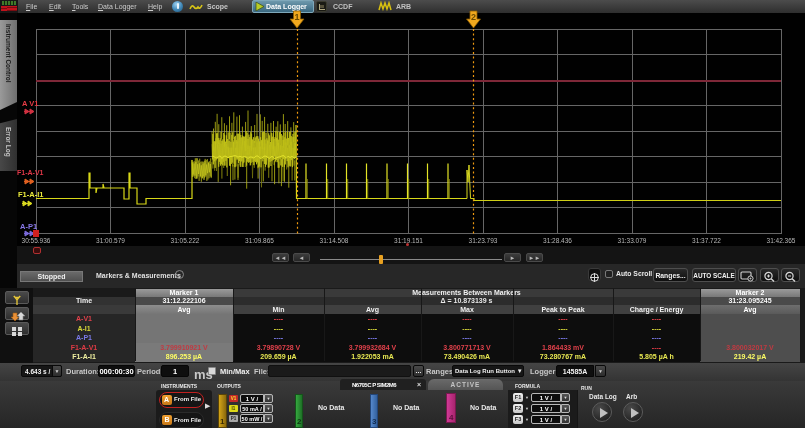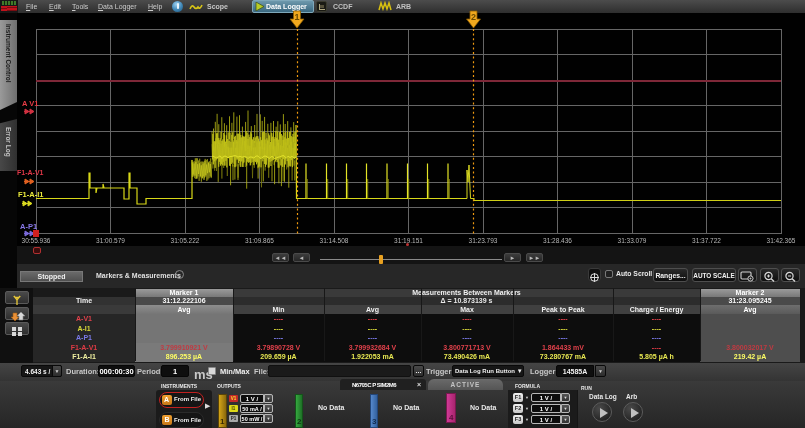--- a/index.html
+++ b/index.html
@@ -274,21 +274,21 @@
  <div class="tx" style="left:66px;top:4px;font-size:7.5px;font-weight:bold;color:#c8c8c8">Duration:</div>
  <div class="ab" style="left:98px;top:2px;width:37px;height:12px;background:#0e0e0e;border:1px solid #060606;border-radius:2px;color:#fff;font-size:7.5px;font-weight:bold;text-align:center;line-height:11px">000:00:30</div>
  <div class="tx" style="left:137px;top:4px;font-size:7.5px;font-weight:bold;color:#c8c8c8">Period:</div>
  <div class="ab" style="left:161px;top:2px;width:28px;height:12px;background:#0e0e0e;border:1px solid #060606;border-radius:2px;color:#fff;font-size:7.5px;font-weight:bold;text-align:center;line-height:11px">1</div>
  <div class="tx" style="left:194px;top:4px;font-size:13px;font-weight:bold;color:#c8c8c8">ms</div>
  <div class="ab" style="left:208px;top:3.5px;width:8px;height:8px;background:#d8d8d8;border:1px solid #888;border-radius:1px"></div>
  <div class="tx" style="left:220px;top:4px;font-size:7.5px;font-weight:bold;color:#f0f0f0">Min/Max</div>
  <div class="tx" style="left:254px;top:4px;font-size:7.5px;font-weight:bold;color:#c8c8c8">File:</div>
  <div class="ab" style="left:268px;top:2px;width:143px;height:12px;background:#1a1a1a;border:1px solid #101010;border-radius:2px"></div>
  <div class="ab" style="left:413px;top:2px;width:11px;height:12px;background:linear-gradient(#4a4a4a,#2c2c2c);border:1px solid #090909;border-radius:2px;color:#eee;font-size:7px;font-weight:bold;text-align:center;line-height:9px">...</div>
- <div class="tx" style="left:426px;top:4px;font-size:7.5px;font-weight:bold;color:#c8c8c8">Trigger</div>
+ <div class="tx" style="left:426px;top:4px;font-size:7.5px;font-weight:bold;color:#c8c8c8">Ranges</div>
  <div class="ab" style="left:452px;top:2px;width:72px;height:12px;background:#161616;border:1px solid #090909;border-radius:2px;color:#f0f0f0;font-size:6px;font-weight:bold;text-align:left;padding-left:2px;line-height:11px;white-space:nowrap">Data Log Run Button ▼</div>
  <div class="tx" style="left:530px;top:4px;font-size:7.5px;font-weight:bold;color:#c8c8c8">Logger</div>
  <div class="ab" style="left:556px;top:2px;width:38px;height:12px;background:#0e0e0e;border:1px solid #060606;border-radius:2px 0 0 2px;color:#f0f0f0;font-size:7px;font-weight:bold;text-align:center;line-height:11px">14585A</div>
  <div class="ab" style="left:595px;top:2px;width:11px;height:12px;background:linear-gradient(#4a4a4a,#2c2c2c);border:1px solid #090909;border-radius:0 2px 2px 0;color:#ccc;font-size:5px;text-align:center;line-height:11px">▼</div>
 </div>
 
 <div class="ab" style="left:0;top:381px;width:805px;height:47px;background:linear-gradient(#3a3a3a,#262626)">
  <div class="ab" style="left:340px;top:-2px;width:86px;height:11px;background:#202020;border-radius:3px 3px 0 0"></div>
  <div class="tx" style="left:352px;top:1px;font-size:6px;font-weight:bold;color:#fff;letter-spacing:-0.5px">N6705C P SIM2M6</div>
  <div class="tx" style="left:417px;top:0px;font-size:7px;font-weight:bold;color:#ddd">×</div>

